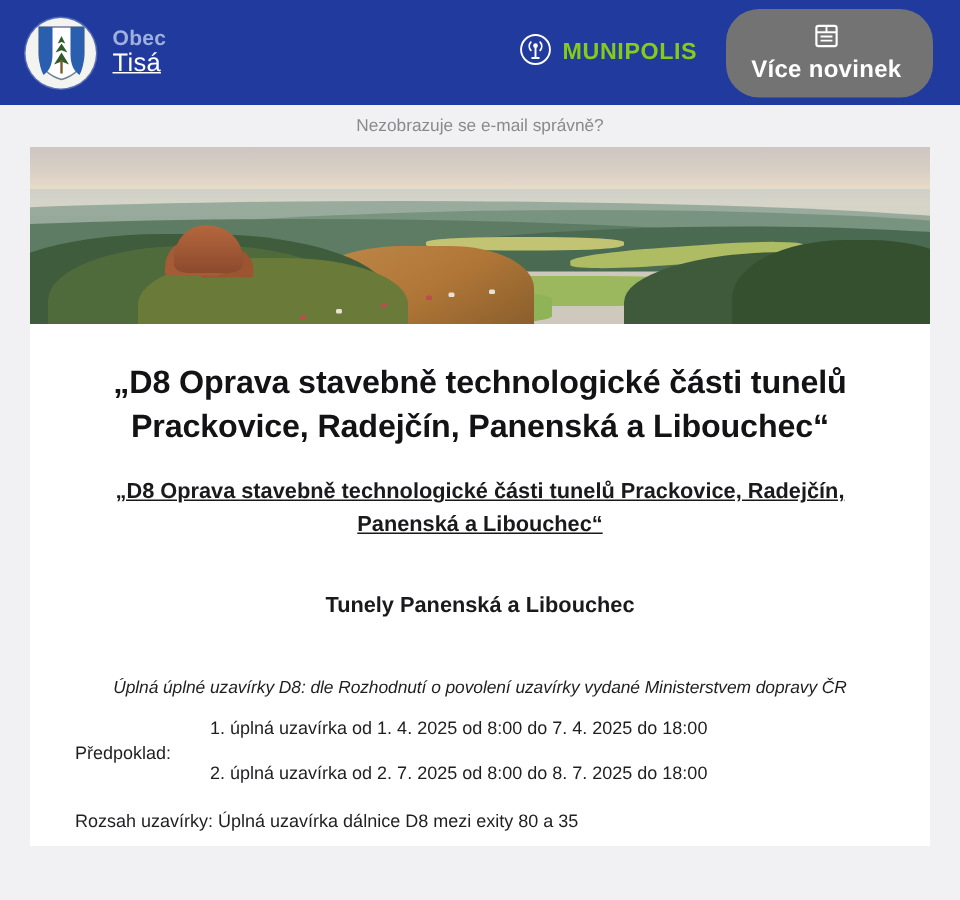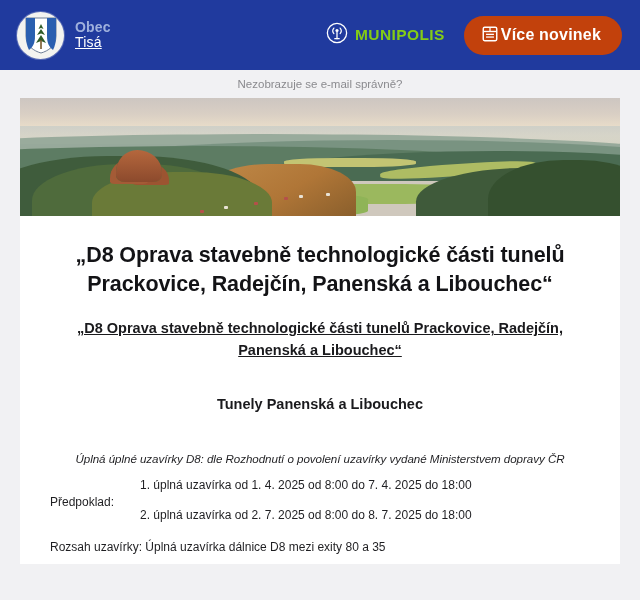--- a/index.html
+++ b/index.html
@@ -43,21 +43,21 @@
   .brand-text {
     line-height: 1.08;
   }
   .brand-top {
     font-size: 14px;
     font-weight: bold;
     color: #9fb0dd;
     letter-spacing: .2px;
   }
   .brand-bottom {
-    font-size: 14px;
+    font-size: 17px;
     color: #ffffff;
     letter-spacing: .2px;
     text-decoration: underline;
   }
   .header-right {
     margin-left: auto;
     display: flex;
     align-items: center;
     gap: 19px;
   }
@@ -69,25 +69,26 @@
   .munipolis-label {
     color: #84cc16;
     font-size: 15.5px;
     font-weight: bold;
     letter-spacing: .4px;
   }
   .more-btn {
     display: flex;
     align-items: center;
     gap: 2px;
-    background: #c2410c;
+    background: #737373;
     border-radius: 22px;
     padding: 9px 21px 9px 17px;
     border: none;
     cursor: pointer;
+    flex-direction: column;
   }
   .more-btn-label {
     color: #ffffff;
     font-size: 16px;
     font-weight: bold;
     letter-spacing: .2px;
     white-space: nowrap;
   }
 
   

